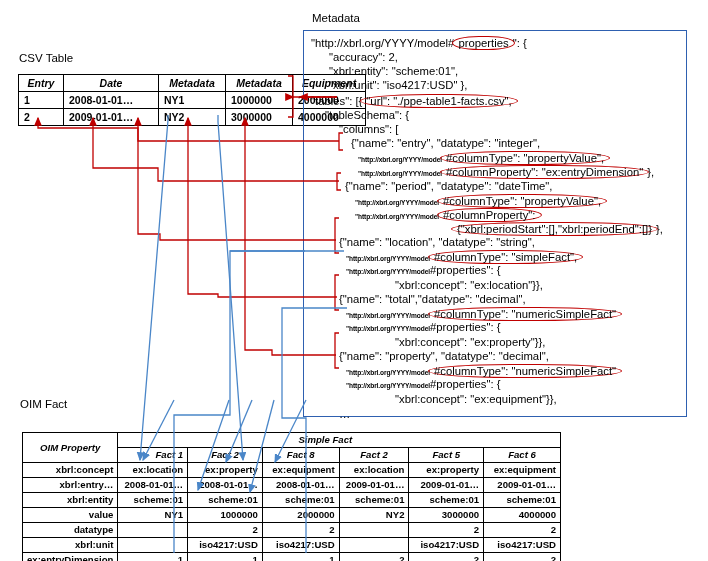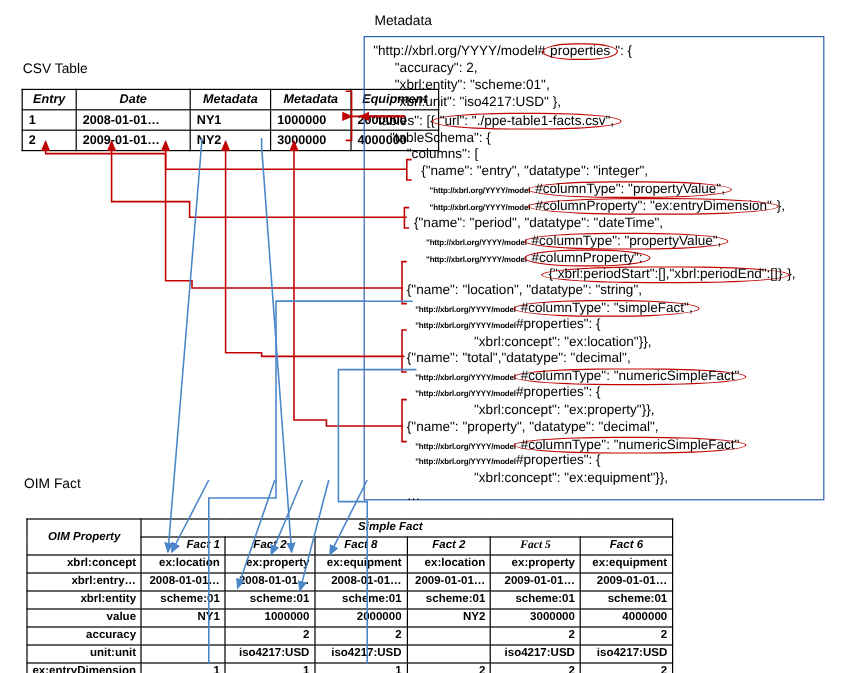--- a/index.html
+++ b/index.html
@@ -101,21 +101,21 @@
   <thead>
     <tr>
       <th class="prop" rowspan="2">OIM Property</th>
       <th class="simple" colspan="6">Simple Fact</th>
     </tr>
     <tr id="oim-fact-head">
         <th class="fact" style="width: 76px; text-align: right;">Fact 1</th>
         <th class="fact" style="width: 76px;">Fact 2</th>
         <th class="fact" style="width: 76px;">Fact 8</th>
         <th class="fact" style="width: 76px;">Fact 2</th>
-        <th class="fact" style="width: 76px; font-family: Liberation Serif, serif;">Fact 5</th>
+        <th class="fact" style="width: 76px;">Fact 5</th>
         <th class="fact" style="width: 76px; font-style: italic;">Fact 6</th>
       </tr>
   </thead>
   <tbody id="oim-body">
       <tr>
         <td>xbrl:concept</td>
         <td>ex:location</td>
         <td>ex:property</td>
         <td>ex:equipment</td>
         <td>ex:location</td>
@@ -143,30 +143,30 @@
       <tr>
         <td>value</td>
         <td>NY1</td>
         <td>1000000</td>
         <td>2000000</td>
         <td>NY2</td>
         <td>3000000</td>
         <td>4000000</td>
       </tr>
       <tr>
-        <td>accuracy</td>
-        <td></td>
-        <td>2</td>
-        <td>2</td>
-        <td></td>
-        <td>2</td>
-        <td>2</td>
-      </tr>
-      <tr>
-        <td>unit:unit</td>
+        <td>datatype</td>
+        <td></td>
+        <td>2</td>
+        <td>2</td>
+        <td></td>
+        <td>2</td>
+        <td>2</td>
+      </tr>
+      <tr>
+        <td>xbrl:unit</td>
         <td></td>
         <td>iso4217:USD</td>
         <td>iso4217:USD</td>
         <td></td>
         <td>iso4217:USD</td>
         <td>iso4217:USD</td>
       </tr>
       <tr>
         <td>ex:entryDimension</td>
         <td>1</td>

